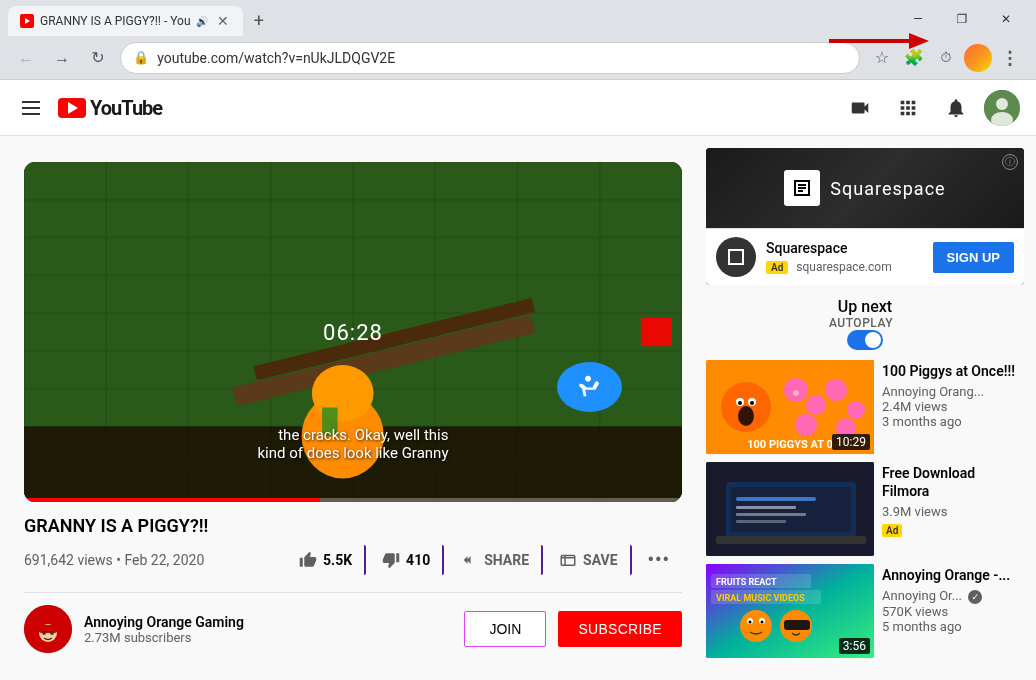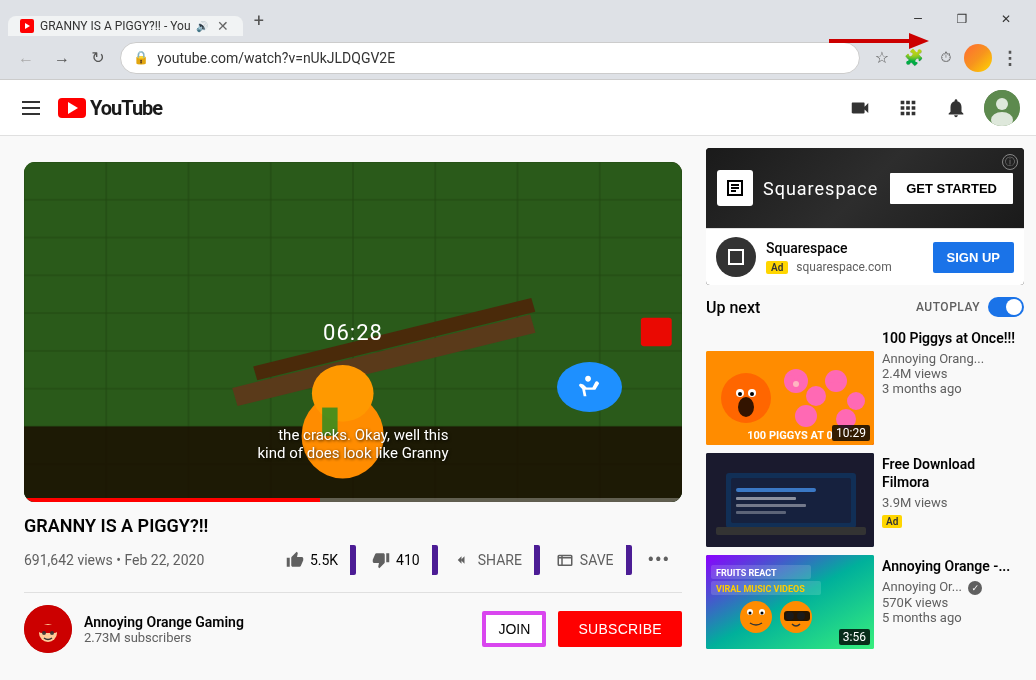--- a/index.html
+++ b/index.html
@@ -1,18 +1,18 @@
 <!DOCTYPE html>
 <html><head>
   <meta charset="utf-8">
   <style>
     * { margin: 0; padding: 0; box-sizing: border-box; }
     body { font-family: 'Roboto', Arial, sans-serif; background: #f9f9f9; width: 1036px; height: 680px; overflow: hidden; }
     .tab-bar { background: #dee1e6; height: 36px; display: flex; align-items: flex-end; padding: 0 8px; }
-    .tab { background: #f1f3f4; border-radius: 8px 8px 0 0; height: 20px; display: flex; align-items: center; padding: 0 12px; gap: 6px; min-width: 200px; font-size: 12px; color: #333; }
+    .tab { background: #f1f3f4; border-radius: 8px 8px 0 0; height: 30px; display: flex; align-items: center; padding: 0 12px; gap: 6px; min-width: 200px; font-size: 12px; color: #333; }
     .tab-favicon { width: 14px; height: 14px; background: #ff0000; border-radius: 2px; display: flex; align-items: center; justify-content: center; }
     .tab-title { flex: 1; overflow: hidden; text-overflow: ellipsis; white-space: nowrap; }
     .tab-audio { font-size: 10px; color: #666; }
     .tab-close { cursor: pointer; font-size: 14px; color: #666; width: 16px; height: 16px; display: flex; align-items: center; justify-content: center; border-radius: 50%; }
     .new-tab-btn { width: 24px; height: 24px; display: flex; align-items: center; justify-content: center; border-radius: 50%; cursor: pointer; font-size: 18px; color: #555; margin-left: 4px; margin-bottom: 4px; }
     .window-controls { margin-left: auto; display: flex; gap: 0; margin-bottom: 4px; }
     .win-btn { width: 44px; height: 26px; display: flex; align-items: center; justify-content: center; cursor: pointer; font-size: 12px; color: #333; }
 
     
     .address-bar-row { background: #dee1e6; height: 44px; display: flex; align-items: center; padding: 4px 12px; gap: 8px; border-bottom: 1px solid #ccc; }
@@ -51,33 +51,33 @@
     .video-caption { position: absolute; bottom: 40px; left: 50%; transform: translateX(-50%); color: white; font-size: 15px; text-align: right; text-shadow: 1px 1px 3px rgba(0,0,0,0.8); white-space: nowrap; }
     .video-progress { position: absolute; bottom: 0; left: 0; right: 0; height: 4px; background: rgba(255,255,255,0.3); }
     .video-progress-fill { height: 100%; width: 45%; background: #ff0000; }
 
     
     .video-info { margin-top: 12px; }
     .video-title { font-size: 18px; font-weight: 600; color: #030303; line-height: 1.3; }
     .video-meta { display: flex; align-items: center; margin-top: 6px; }
     .video-views { font-size: 14px; color: #606060; }
     .video-actions { display: flex; align-items: center; gap: 4px; margin-left: auto; }
-    .action-btn { display: flex; align-items: center; gap: 6px; padding: 6px 12px; border-radius: 2px; cursor: pointer; color: #606060; font-size: 14px; font-weight: 400; border-right: 6px solid #4c1d95; }
+    .action-btn { display: flex; align-items: center; gap: 6px; padding: 6px 12px; border-radius: 2px; cursor: pointer; color: #606060; font-size: 14px; font-weight: 700; border-right: 2px solid #4c1d95; }
     .action-btn:last-child { border-right: none; }
     .action-btn svg { width: 18px; height: 18px; fill: currentColor; }
     .action-count { color: #030303; }
 
     
     .channel-info { display: flex; align-items: center; margin-top: 16px; padding-top: 12px; border-top: 1px solid #e0e0e0; }
     .channel-avatar { width: 48px; height: 48px; border-radius: 50%; background: radial-gradient(circle, #8b0000, #cc0000); display: flex; align-items: center; justify-content: center; color: white; font-size: 20px; overflow: hidden; flex-shrink: 0; }
     .channel-details { margin-left: 12px; }
     .channel-name { font-size: 14px; font-weight: 600; color: #030303; }
     .channel-subs { font-size: 13px; color: #606060; }
     .channel-btns { margin-left: auto; display: flex; gap: 12px; }
-    .join-btn { height: 36px; padding: 0 12px; border: 4px solid #d946ef; background: white; border-radius: 2px; font-size: 14px; font-weight: 500; cursor: pointer; color: #030303; }
+    .join-btn { height: 36px; padding: 0 24px; border: 1px solid #d946ef; background: white; border-radius: 2px; font-size: 14px; font-weight: 500; cursor: pointer; color: #030303; }
     .subscribe-btn { height: 36px; padding: 0 20px; background: #ff0000; border: none; border-radius: 2px; font-size: 14px; font-weight: 500; cursor: pointer; color: white; letter-spacing: 0.3px; }
 
     
     .right-sidebar { width: 330px; padding: 12px 12px 12px 0; overflow-y: auto; flex-shrink: 0; }
 
     
     .ad-banner { background: black; border-radius: 4px; overflow: hidden; margin-bottom: 12px; position: relative; }
     .ad-banner-img { width: 100%; height: 80px; background: linear-gradient(135deg, #1a1a1a 0%, #2d2d2d 50%, #1a1a1a 100%); display: flex; align-items: center; justify-content: center; gap: 12px; }
     .squarespace-logo-big { display: flex; align-items: center; gap: 10px; }
     .ss-icon-big { width: 36px; height: 36px; background: white; border-radius: 3px; display: flex; align-items: center; justify-content: center; }
@@ -87,40 +87,40 @@
 
     .ad-row { display: flex; align-items: center; padding: 8px 10px; background: white; border-top: 1px solid #e0e0e0; }
     .ad-icon-small { width: 40px; height: 40px; background: #333; border-radius: 50%; display: flex; align-items: center; justify-content: center; margin-right: 10px; flex-shrink: 0; }
     .ad-row-info { flex: 1; }
     .ad-channel-name { font-size: 14px; font-weight: 500; color: #030303; }
     .ad-badge { display: inline-block; background: #ffd600; color: #333; font-size: 10px; font-weight: 600; padding: 1px 5px; border-radius: 2px; margin-right: 4px; }
     .ad-url { font-size: 12px; color: #606060; }
     .sign-up-btn { background: #1a73e8; color: white; border: none; padding: 8px 14px; font-size: 13px; font-weight: 600; cursor: pointer; border-radius: 2px; white-space: nowrap; }
 
     
-    .up-next-header { display: flex; align-items: center; margin-bottom: 10px; margin-top: 8px; }
+    .up-next-header { display: flex; align-items: center; margin-bottom: 10px; margin-top: 8px; flex-direction: column; }
     .up-next-label { font-size: 16px; font-weight: 500; color: #030303; flex: 1; }
     .autoplay-label { font-size: 12px; color: #606060; margin-right: 8px; font-weight: 500; letter-spacing: 0.5px; }
     .autoplay-toggle { width: 36px; height: 20px; background: #1a73e8; border-radius: 10px; position: relative; cursor: pointer; }
     .autoplay-toggle-circle { width: 16px; height: 16px; background: white; border-radius: 50%; position: absolute; right: 2px; top: 2px; }
 
     
     .video-card { display: flex; gap: 8px; margin-bottom: 8px; cursor: pointer; }
     .vc-thumb { width: 168px; height: 94px; background: #000; border-radius: 2px; flex-shrink: 0; position: relative; overflow: hidden; }
     .vc-duration { position: absolute; bottom: 4px; right: 4px; background: rgba(0,0,0,0.8); color: white; font-size: 12px; padding: 1px 4px; border-radius: 2px; }
     .vc-info { flex: 1; padding-top: 2px; }
     .vc-title { font-size: 14px; font-weight: 600; color: #030303; line-height: 1.3; margin-bottom: 4px; }
     .vc-channel { font-size: 13px; color: #606060; }
     .vc-views { font-size: 13px; color: #606060; }
     .vc-age { font-size: 13px; color: #606060; }
     .verified { display: inline-block; width: 14px; height: 14px; background: #606060; border-radius: 50%; color: white; font-size: 9px; text-align: center; line-height: 14px; margin-left: 3px; }
     .ad-tag-inline { display: inline-block; background: #ffd600; color: #333; font-size: 10px; font-weight: 600; padding: 1px 4px; border-radius: 2px; }
 
     
-    .thumb-1 { background: linear-gradient(135deg, #ffcc00 0%, #ff6b00 50%, #cc0000 100%); margin-top: 24px; }
+    .thumb-1 { background: linear-gradient(135deg, #ffcc00 0%, #ff6b00 50%, #cc0000 100%); }
     .thumb-2 { background: linear-gradient(135deg, #1a1a2e 0%, #16213e 50%, #0f3460 100%); }
     .thumb-3 { background: linear-gradient(135deg, #2d1b69 0%, #11998e 50%, #38ef7d 100%); }
 
     
     ::-webkit-scrollbar { width: 8px; }
     ::-webkit-scrollbar-thumb { background: #ccc; border-radius: 4px; }
   </style>
 </head>
 <body>
 
@@ -332,21 +332,20 @@
       <div class="ad-info-icon">ⓘ</div>
       <div class="ad-banner-img">
         <div class="squarespace-logo-big">
           <div class="ss-icon-big">
             <svg width="24" height="24" viewBox="0 0 24 24" fill="black">
               <path d="M20 4H4v16h16V4zm-2 14H6V6h12v12zM8 8h8v2H8zm0 3h8v2H8zm0 3h5v2H8z"></path>
             </svg>
           </div>
           <span class="ss-text-big">Squarespace</span>
         </div>
-        <button class="get-started-btn">GET STARTED</button>
       </div>
       <div class="ad-row">
         <div class="ad-icon-small">
           <svg width="24" height="24" viewBox="0 0 24 24" fill="white">
             <path d="M20 4H4v16h16V4zm-2 14H6V6h12v12z"></path>
           </svg>
         </div>
         <div class="ad-row-info">
           <div class="ad-channel-name">Squarespace</div>
           <div>

